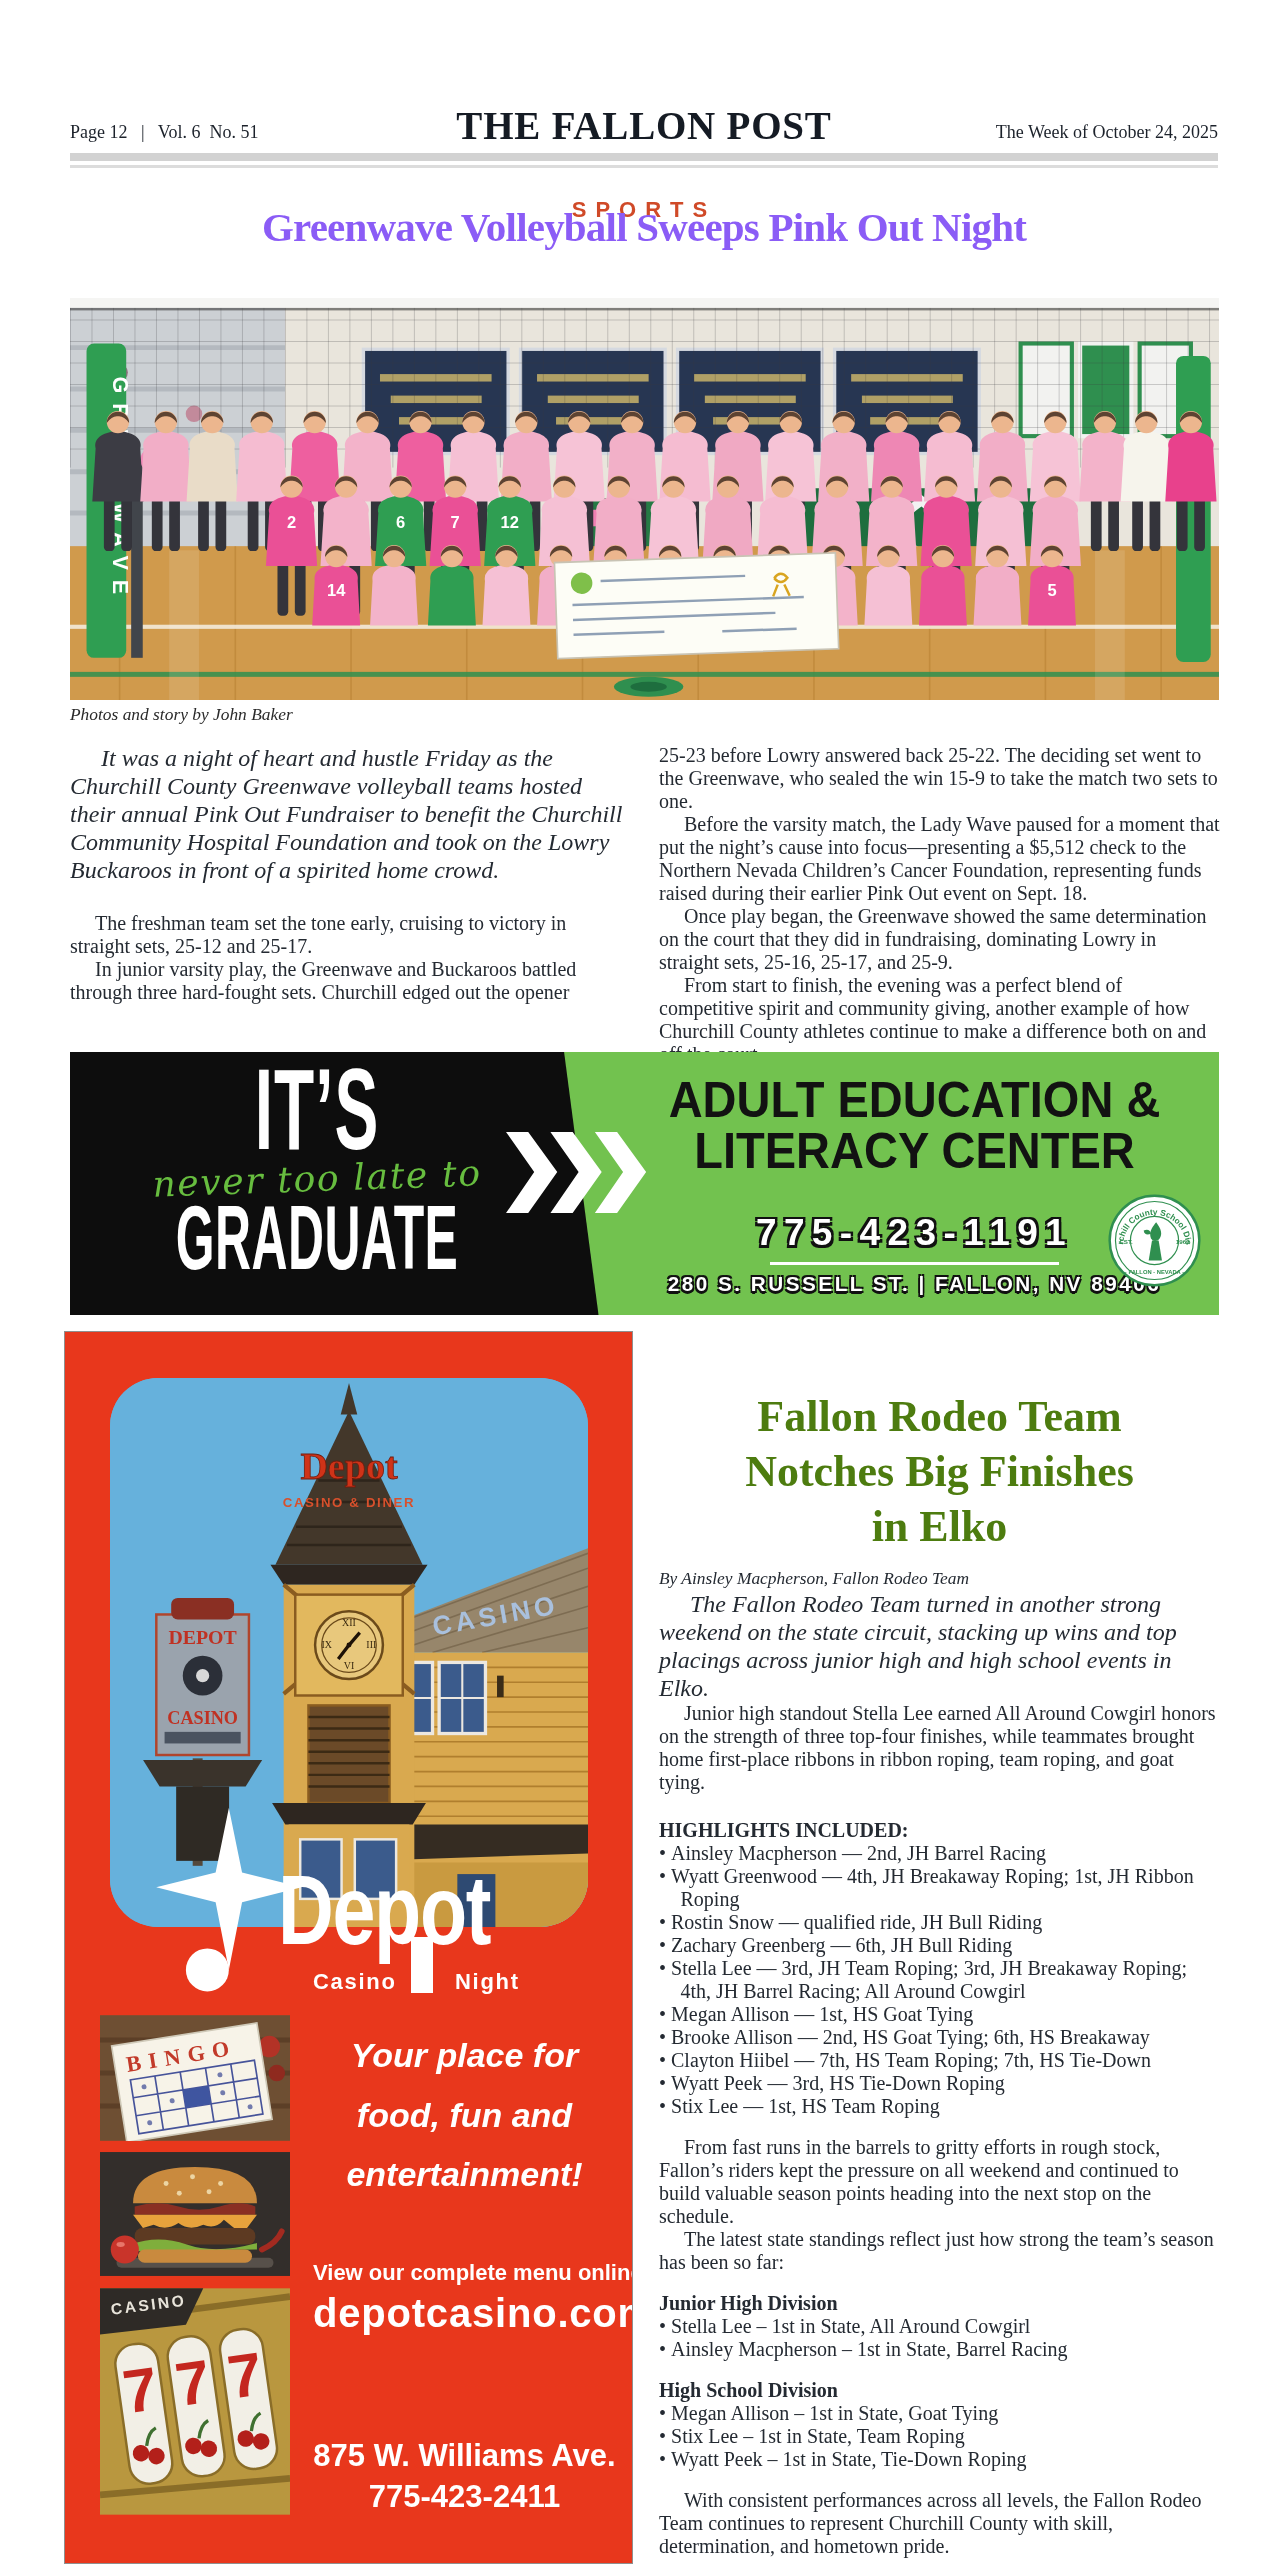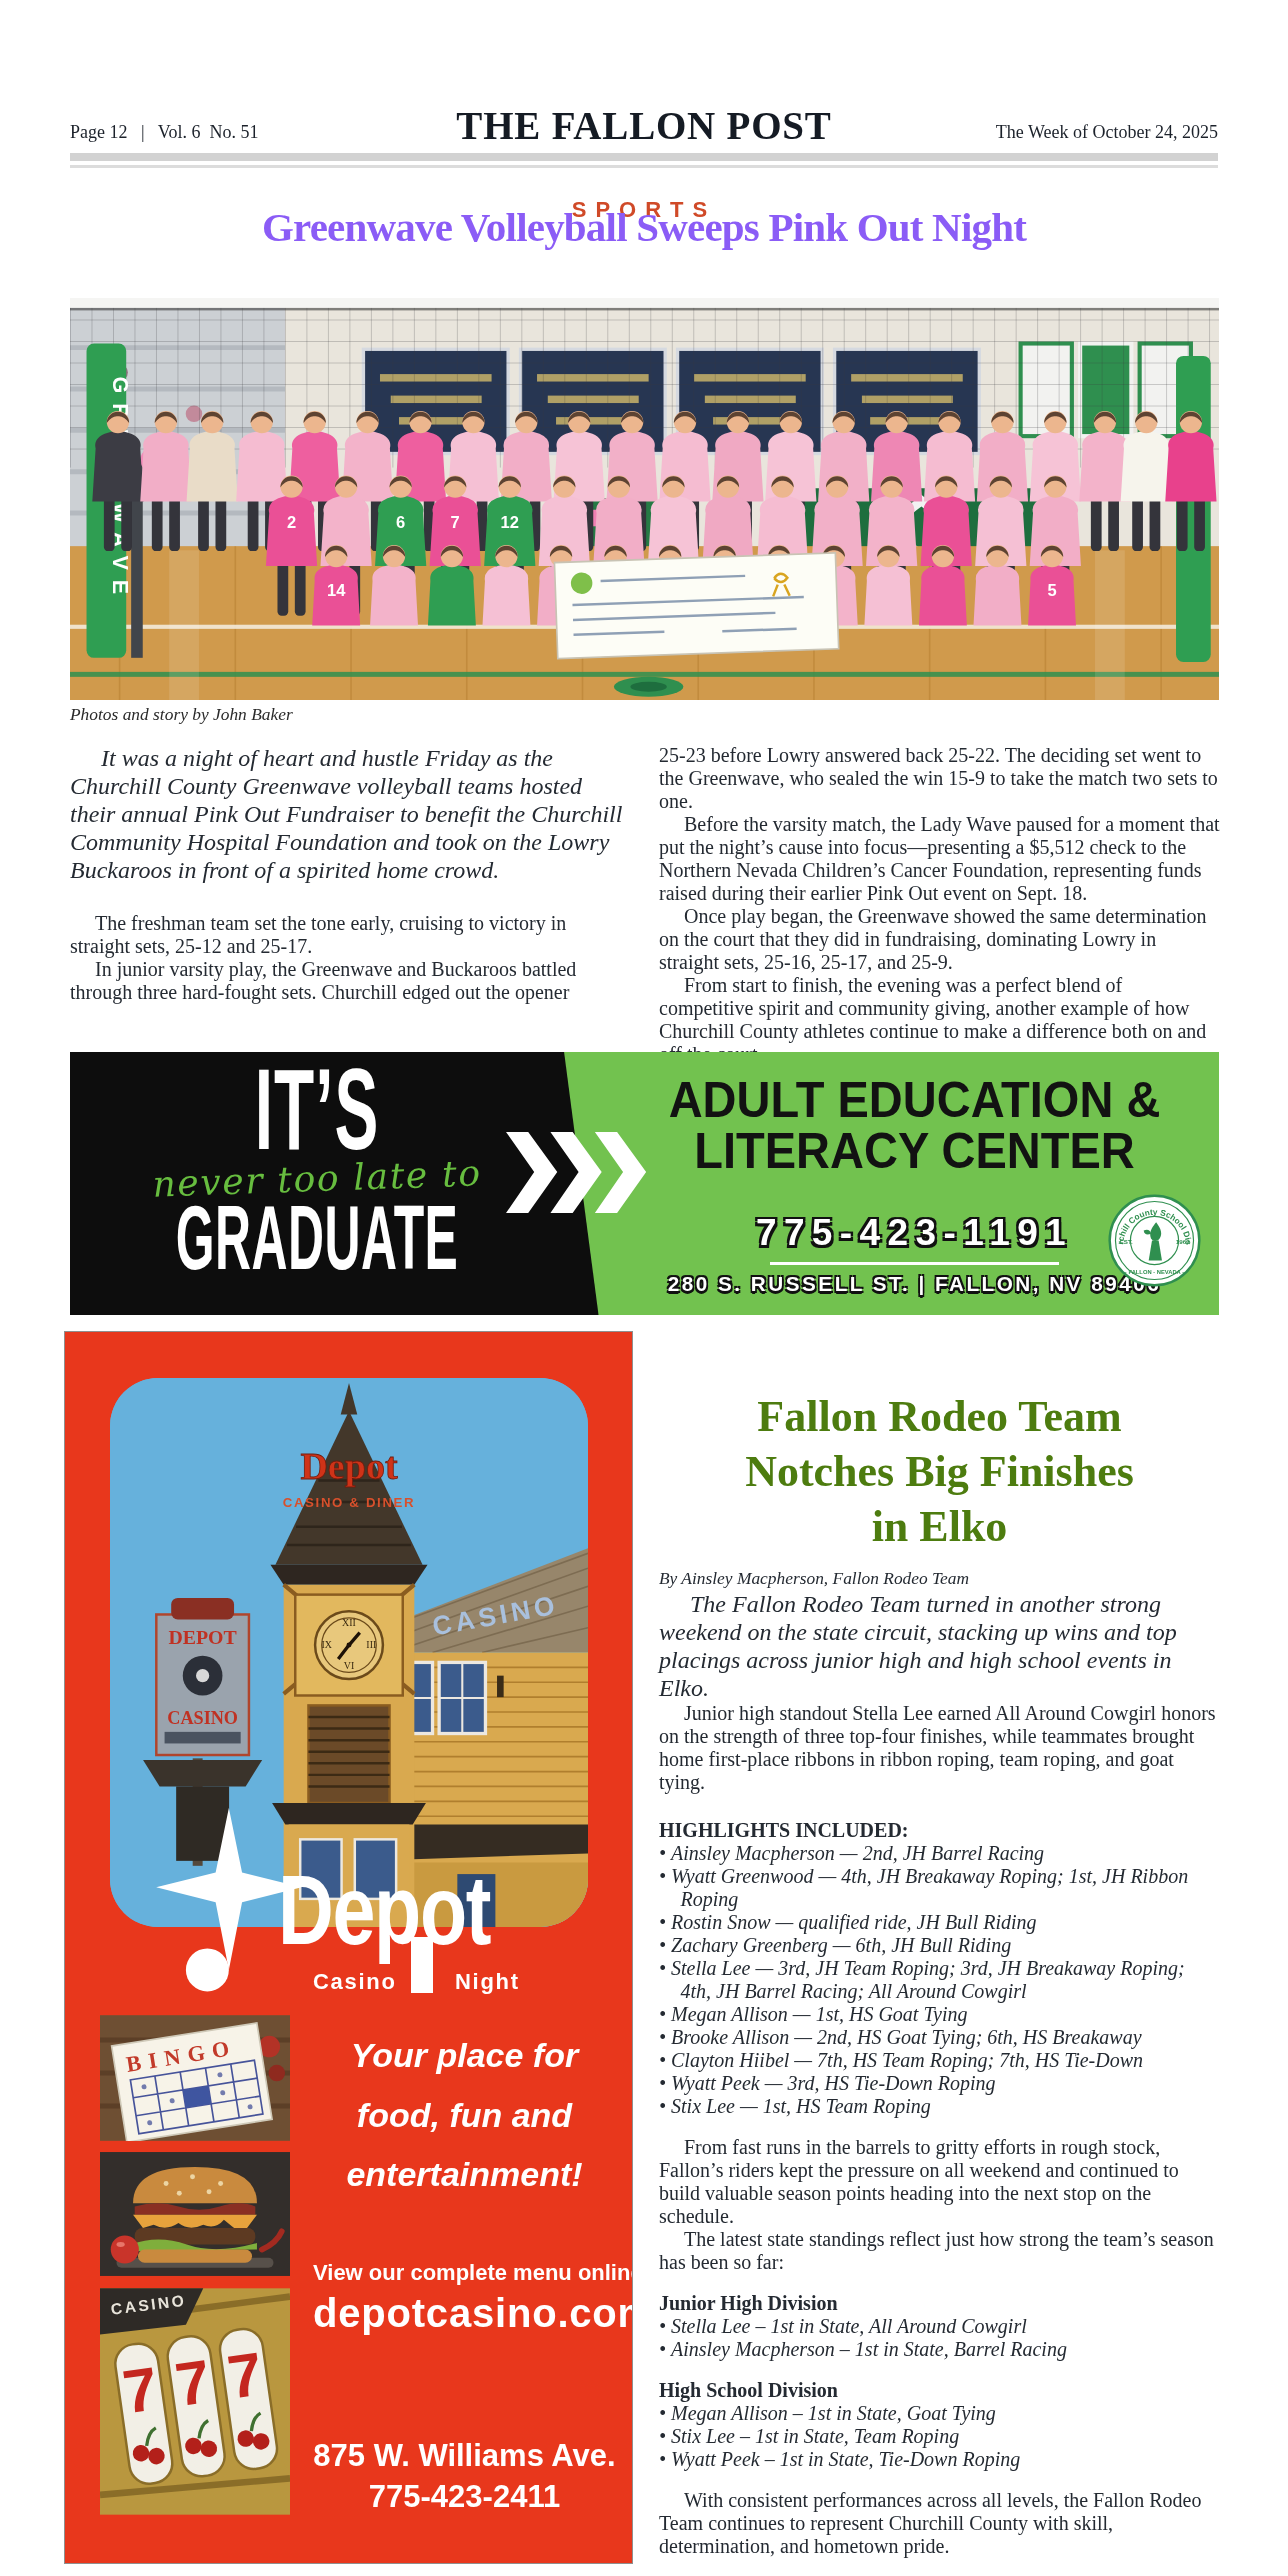--- a/index.html
+++ b/index.html
@@ -89,21 +89,21 @@
   
   #rodeo{left:659px;top:1389px;width:561px;font-size:20px;line-height:23px;}
   .r-headline{text-align:center;font-weight:700;font-size:44px;line-height:55px;
       color:#4d7c0f;margin:0 0 13.2px 0;}
   .r-byline{font-style:italic;font-size:17.4px;margin:0 0 23px 0;}
   .r-lede{font-style:italic;font-size:24px;line-height:28px;text-indent:31px;margin:0 0 20px 0;}
   #rodeo p{margin:0;}
   #rodeo p.ind{text-indent:25px;}
   .sec-label{font-weight:700;margin-top:25px !important;}
   .sec-label2{font-weight:700;margin-top:18px !important;}
-  ul.blist{margin:0;padding:0;list-style:none;font-style:italic;}
+  ul.blist{margin:0;padding:0;list-style:none;}
   ul.blist li{padding-left:21.5px;text-indent:-21.5px;}
   ul.blist li::before{content:"•\00a0";} .mt2{margin-top:18px !important;}
 </style>
 </head>
 <body>
 
 <div id="masthead-row" class="abs">
   <span class="mast-left">Page 12   |   Vol. 6  No. 51</span>
   <span class="mast-title">THE FALLON POST</span>
   <span class="mast-right">The Week of October 24, 2025</span>

